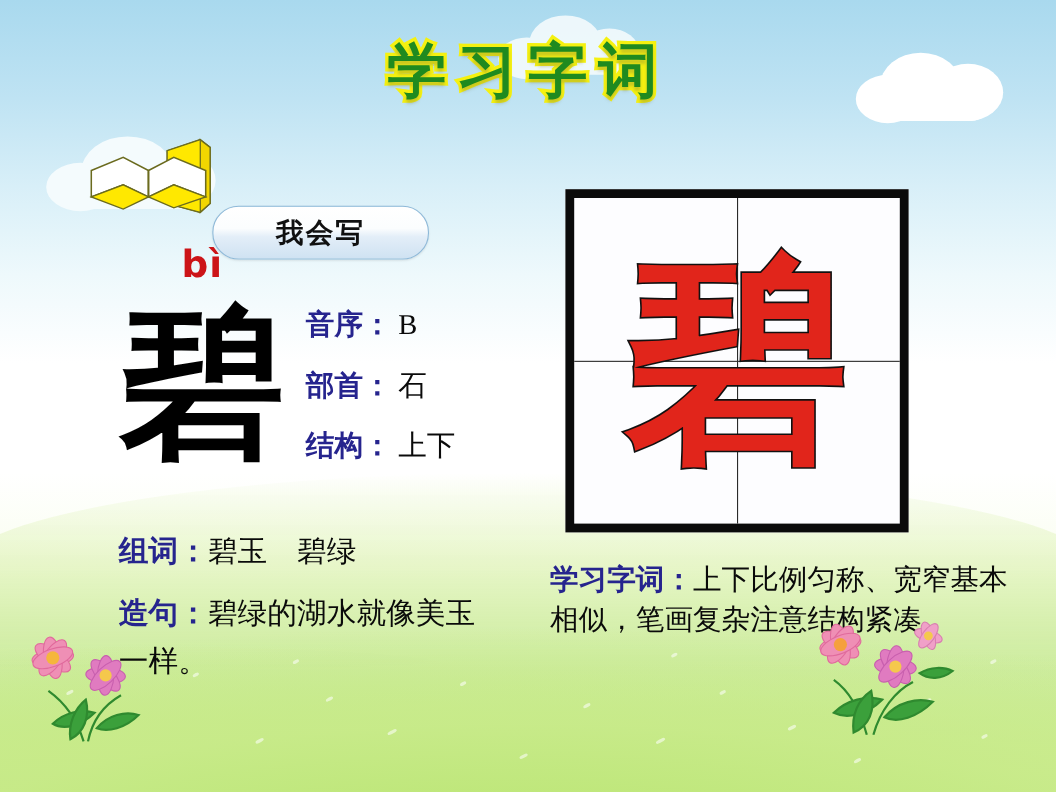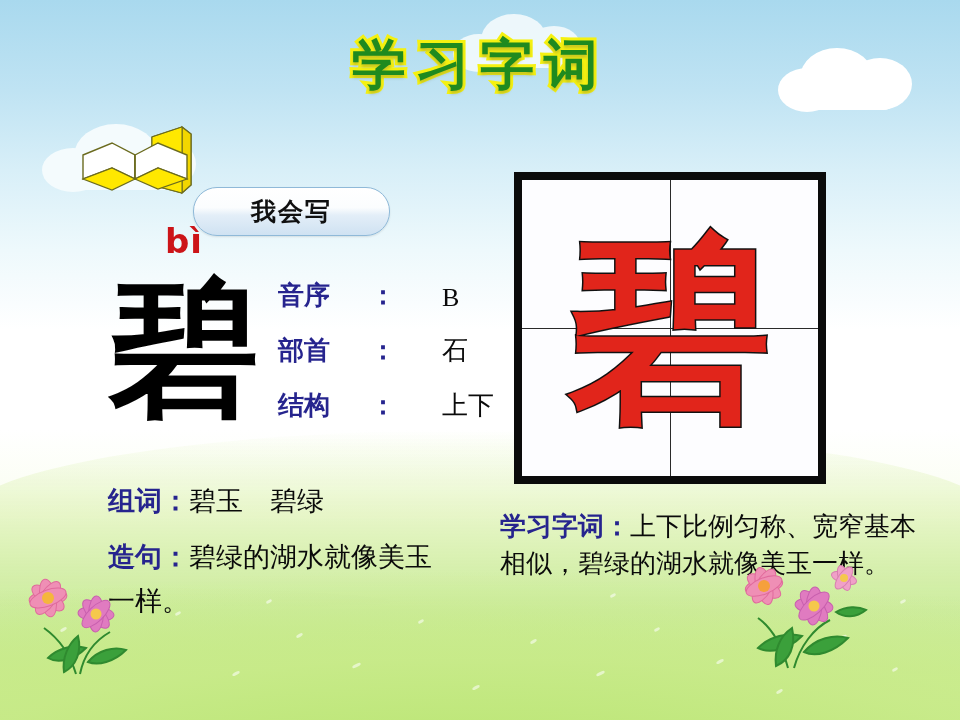--- a/index.html
+++ b/index.html
@@ -85,22 +85,22 @@
   }
   #big-char{
     position:absolute;left:108px;top:272px;
     font-family:"DejaVu Sans","Liberation Sans",sans-serif;
     font-size:152px;line-height:152px;font-weight:bold;color:#000000;
   }
   #meta{
     position:absolute;left:278px;top:278px;width:180px;
   }
   .meta-row{
-    display:flex;align-items:flex-end;margin-bottom:20px;
-    font-size:26px;white-space:nowrap;gap:40px;
+    display:flex;align-items:center;margin-bottom:20px;
+    font-size:26px;white-space:nowrap;
   }
   .meta-label{color:#26248e;font-weight:bold;font-family:"Liberation Serif","DejaVu Serif",serif;}
   .meta-sep{color:#26248e;font-weight:bold;}
   .meta-value{color:#0a0a0a;margin-left:6px;font-family:"Liberation Serif","DejaVu Serif",serif;}
 
   
   #words{
     position:absolute;left:108px;top:483px;width:360px;
     font-size:27px;color:#0a0a0a;white-space:nowrap;
   }
@@ -241,21 +241,21 @@
     <span class="blue-label">组词：</span><span>碧玉　碧绿</span>
   </div>
 
   <div id="grid-box">
     <div class="vline"></div>
     <div class="hline"></div>
     <div id="grid-char">碧</div>
   </div>
 
   <div id="guidance">
-    <span class="blue-label">学习字词：</span><span>上下比例匀称、宽窄基本相似，碧绿的湖水就像美玉一样。</span>
+    <span class="blue-label">学习字词：</span><span>上下比例匀称、宽窄基本相似，笔画复杂注意结构紧凑。</span>
   </div>
 
   <svg class="flower-cluster" style="left:18px;top:562px;width:130px;height:120px;" viewBox="0 0 130 120">
     <g stroke="#2f8a2f" stroke-width="2" fill="#3ba03b">
       <path d="M58 112 C52 92 40 76 26 66" fill="none"></path>
       <path d="M62 112 C66 92 78 78 92 70" fill="none"></path>
       <path d="M30 96 C40 86 56 82 68 86 C56 98 40 102 30 96 Z"></path>
       <path d="M70 100 C80 88 96 84 108 88 C96 100 80 104 70 100 Z"></path>
       <path d="M46 110 C44 96 50 82 60 74 C64 90 58 104 46 110 Z"></path>
     </g>

